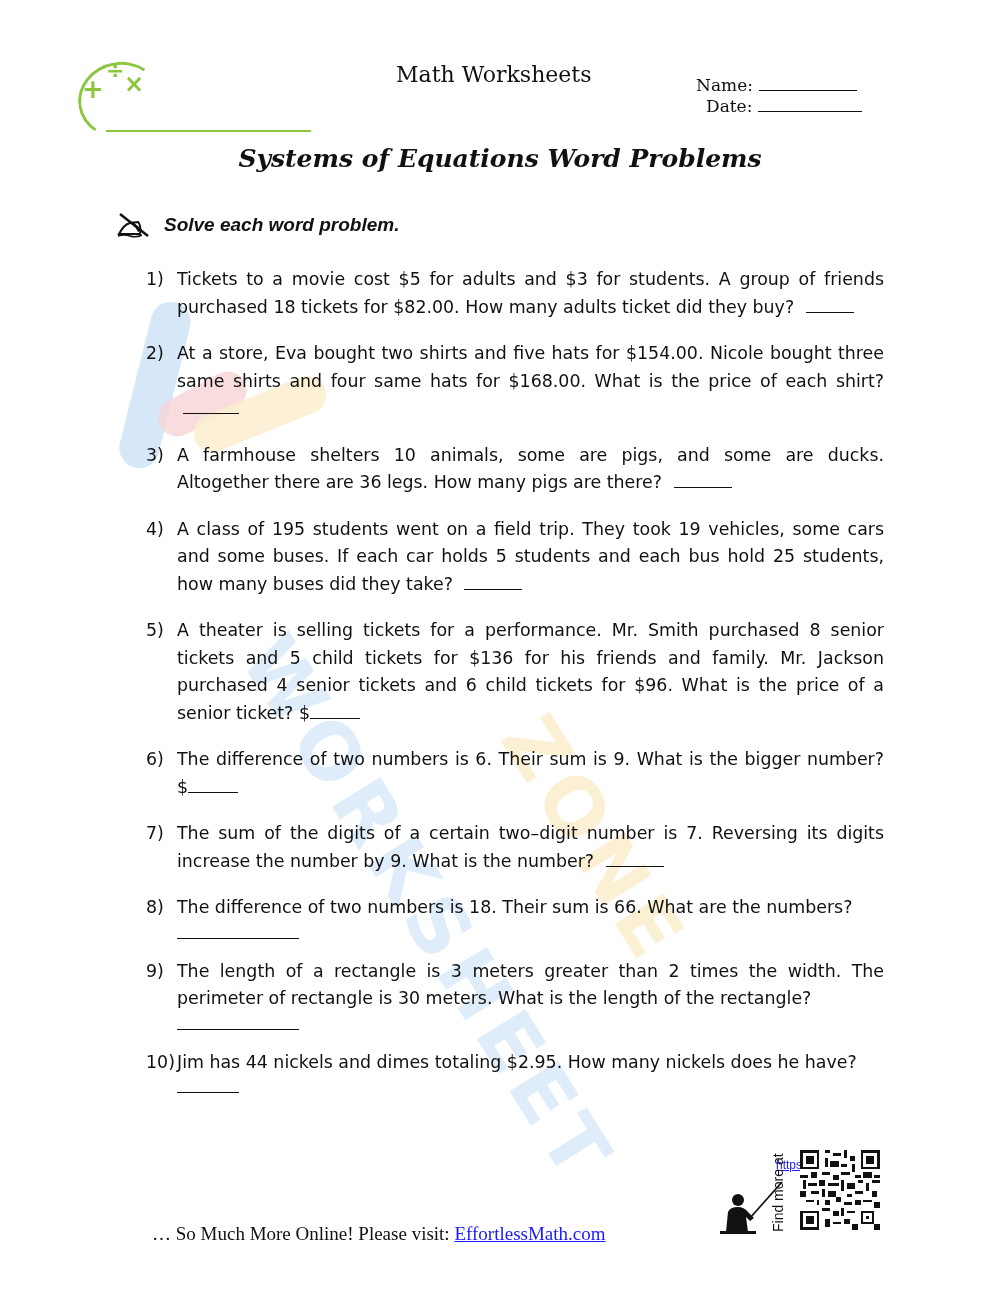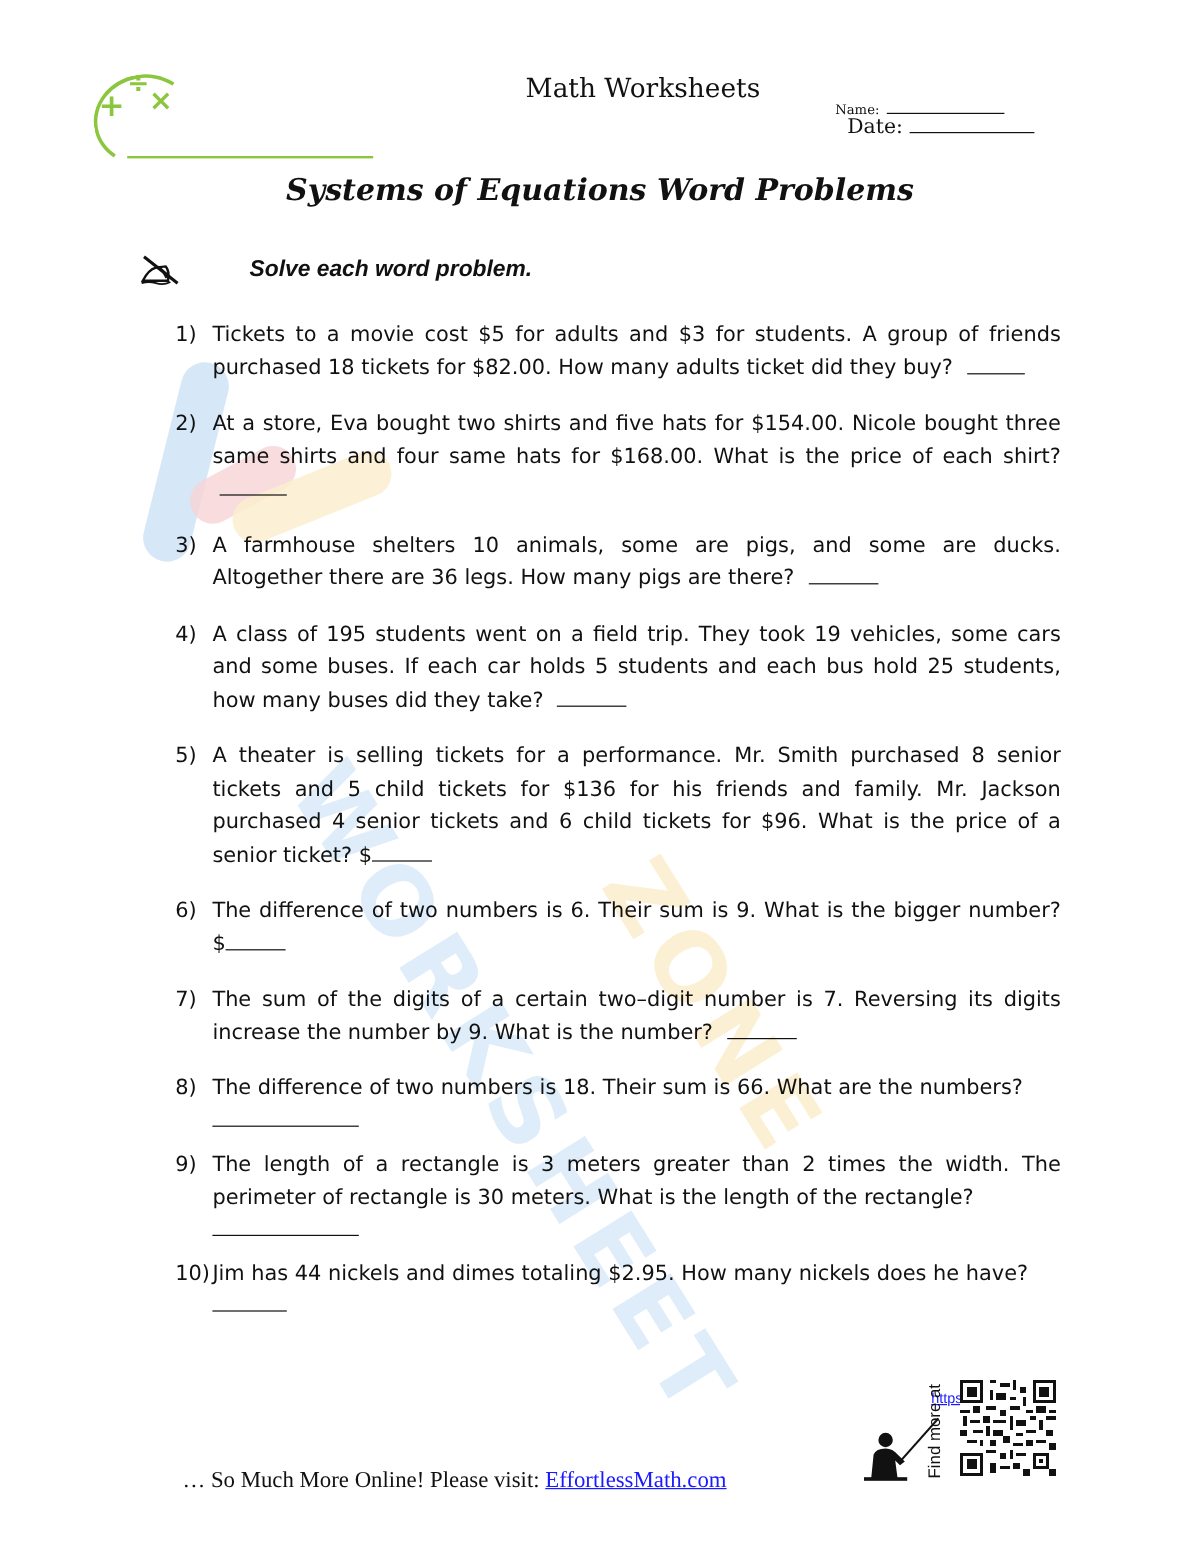--- a/index.html
+++ b/index.html
@@ -19,28 +19,28 @@
   .logo-underline { position: absolute; left: 30px; top: 72px; width: 205px; height: 2px; background: #8cc63f; }
   .logo-sym { position: absolute; color: #8cc63f; font-weight: bold; font-family: "DejaVu Sans", sans-serif; }
   .logo-plus { left: 6px; top: 16px; font-size: 26px; }
   .logo-div { left: 30px; top: 0px; font-size: 22px; }
   .logo-times { left: 48px; top: 12px; font-size: 24px; }
   .logo-text { position: absolute; left: 4px; top: 40px; font-family: "DejaVu Sans", sans-serif; font-size: 27px; font-weight: bold; white-space: nowrap; letter-spacing: -0.5px; }
   .logo-minus { color: #8cc63f; }
   .logo-eff { color: #29a3db; }
   .logo-math { color: #8cc63f; }
 
-  .hdr-title { position: absolute; left: 396px; top: 62px; font-family: "DejaVu Serif", serif; font-size: 22px; color: #111; margin-left: 42px; }
-  .hdr-name { position: absolute; left: 696px; top: 85px; font-family: "DejaVu Serif", serif; font-size: 11px; }
+  .hdr-title { position: absolute; left: 396px; top: 62px; font-family: "DejaVu Serif", serif; font-size: 22px; color: #111; }
+  .hdr-name { position: absolute; left: 696px; top: 75px; font-family: "DejaVu Serif", serif; font-size: 17px; }
   .hdr-date { position: absolute; left: 706px; top: 96px; font-family: "DejaVu Serif", serif; font-size: 17px; }
   .blank-line { display: inline-block; border-bottom: 1.5px solid #111; vertical-align: baseline; height: 1px; margin-left: 6px; }
 
   .doc-title { position: absolute; left: 0; width: 1000px; top: 144px; text-align: center; font-family: "DejaVu Serif", serif; font-style: italic; font-weight: bold; font-size: 25px; color: #111; }
 
-  .instr { position: absolute; left: 116px; top: 212px; display: flex; align-items: center; gap: 44px; }
+  .instr { position: absolute; left: 116px; top: 212px; display: flex; align-items: center; }
   .pencil-icon { width: 38px; height: 26px; margin-right: 10px; }
   .instr-text { font-family: "Liberation Sans", sans-serif; font-style: italic; font-weight: bold; font-size: 19px; }
 
   
   .problems { position: absolute; left: 146px; top: 266px; width: 738px; }
   .problem { display: flex; font-family: "DejaVu Sans", sans-serif; font-size: 17.4px; line-height: 27.5px; color: #111; margin-bottom: 19px; }
   .pnum { width: 31px; flex: none; }
   .ptext { flex: 1; text-align: justify; }
   .ans { display: inline-block; border-bottom: 1.5px solid #111; height: 1px; margin-left: 6px; vertical-align: baseline; }
   .ans-block { display: block; border-bottom: 1.5px solid #111; height: 16px; margin-left: 0; }

